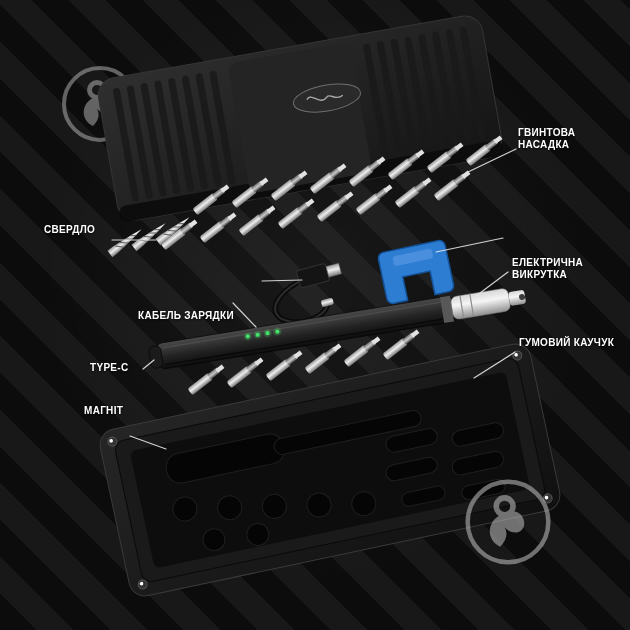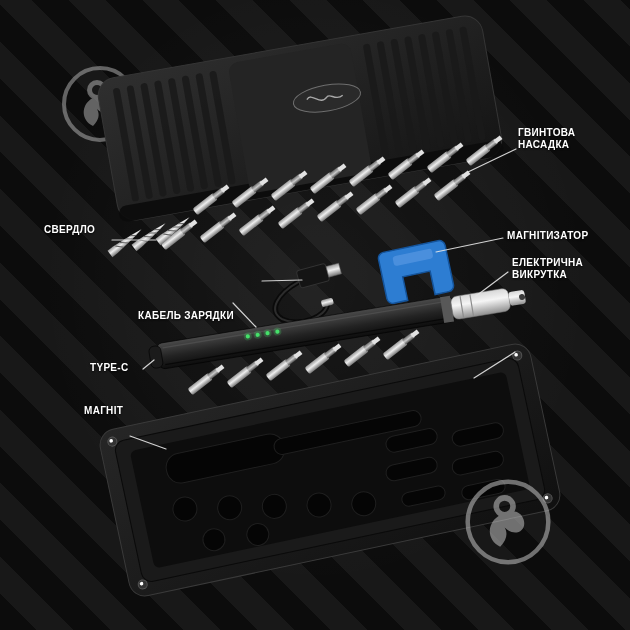--- a/index.html
+++ b/index.html
@@ -208,19 +208,19 @@
       <line x1="262" y1="281" x2="302" y2="280"></line>
       <line x1="233" y1="303" x2="256" y2="327"></line>
       <line x1="515" y1="352" x2="474" y2="378"></line>
       <line x1="143" y1="369" x2="154" y2="360"></line>
       <line x1="130" y1="436" x2="166" y2="449"></line>
     </g>
   </svg>
 
   <div class="lbl wrap" id="lbl-screwbit">ГВИНТОВА НАСАДКА</div>
   <div class="lbl" id="lbl-drill">СВЕРДЛО</div>
-  <div class="lbl" id="lbl-magnetizer">МАГНІТИЗАТОР</div>
   <div class="lbl wrap" id="lbl-edriver">ЕЛЕКТРИЧНА ВИКРУТКА</div>
   <div class="lbl" id="lbl-cable">КАБЕЛЬ ЗАРЯДКИ</div>
+  <div class="lbl wrap" id="lbl-rubber">ГУМОВИЙ КАУЧУК</div>
   <div class="lbl" id="lbl-typec">TYPE-C</div>
   <div class="lbl" id="lbl-magnet">МАГНІТ</div>
 
 </div>
 
 </body></html>

